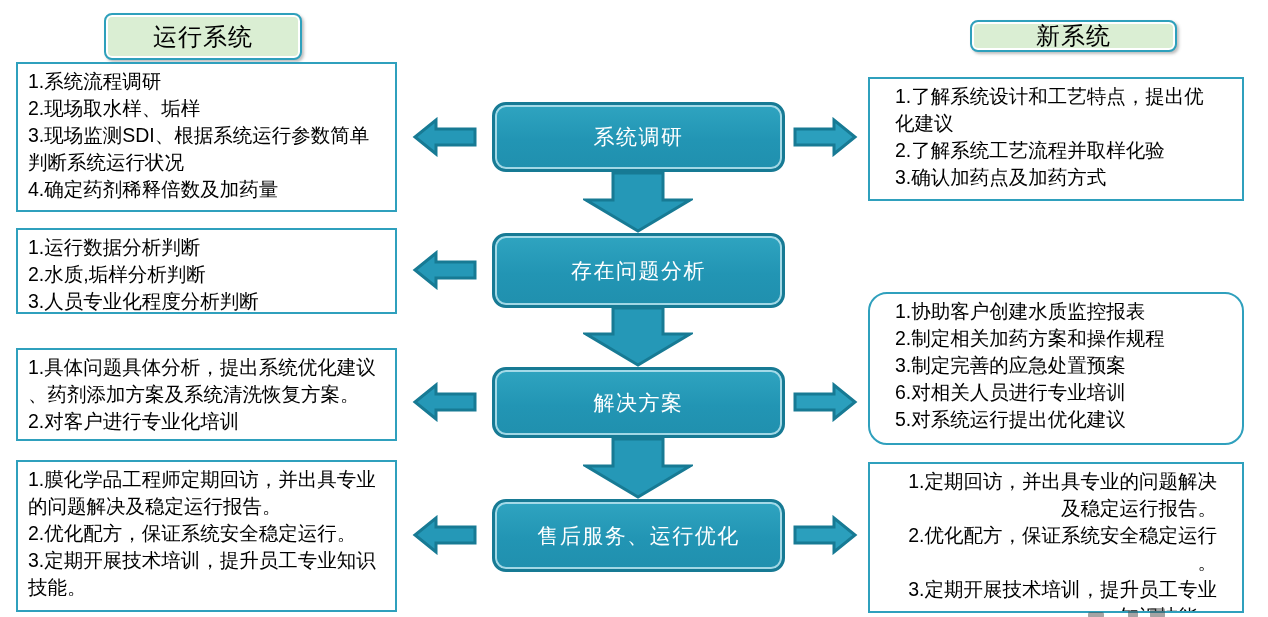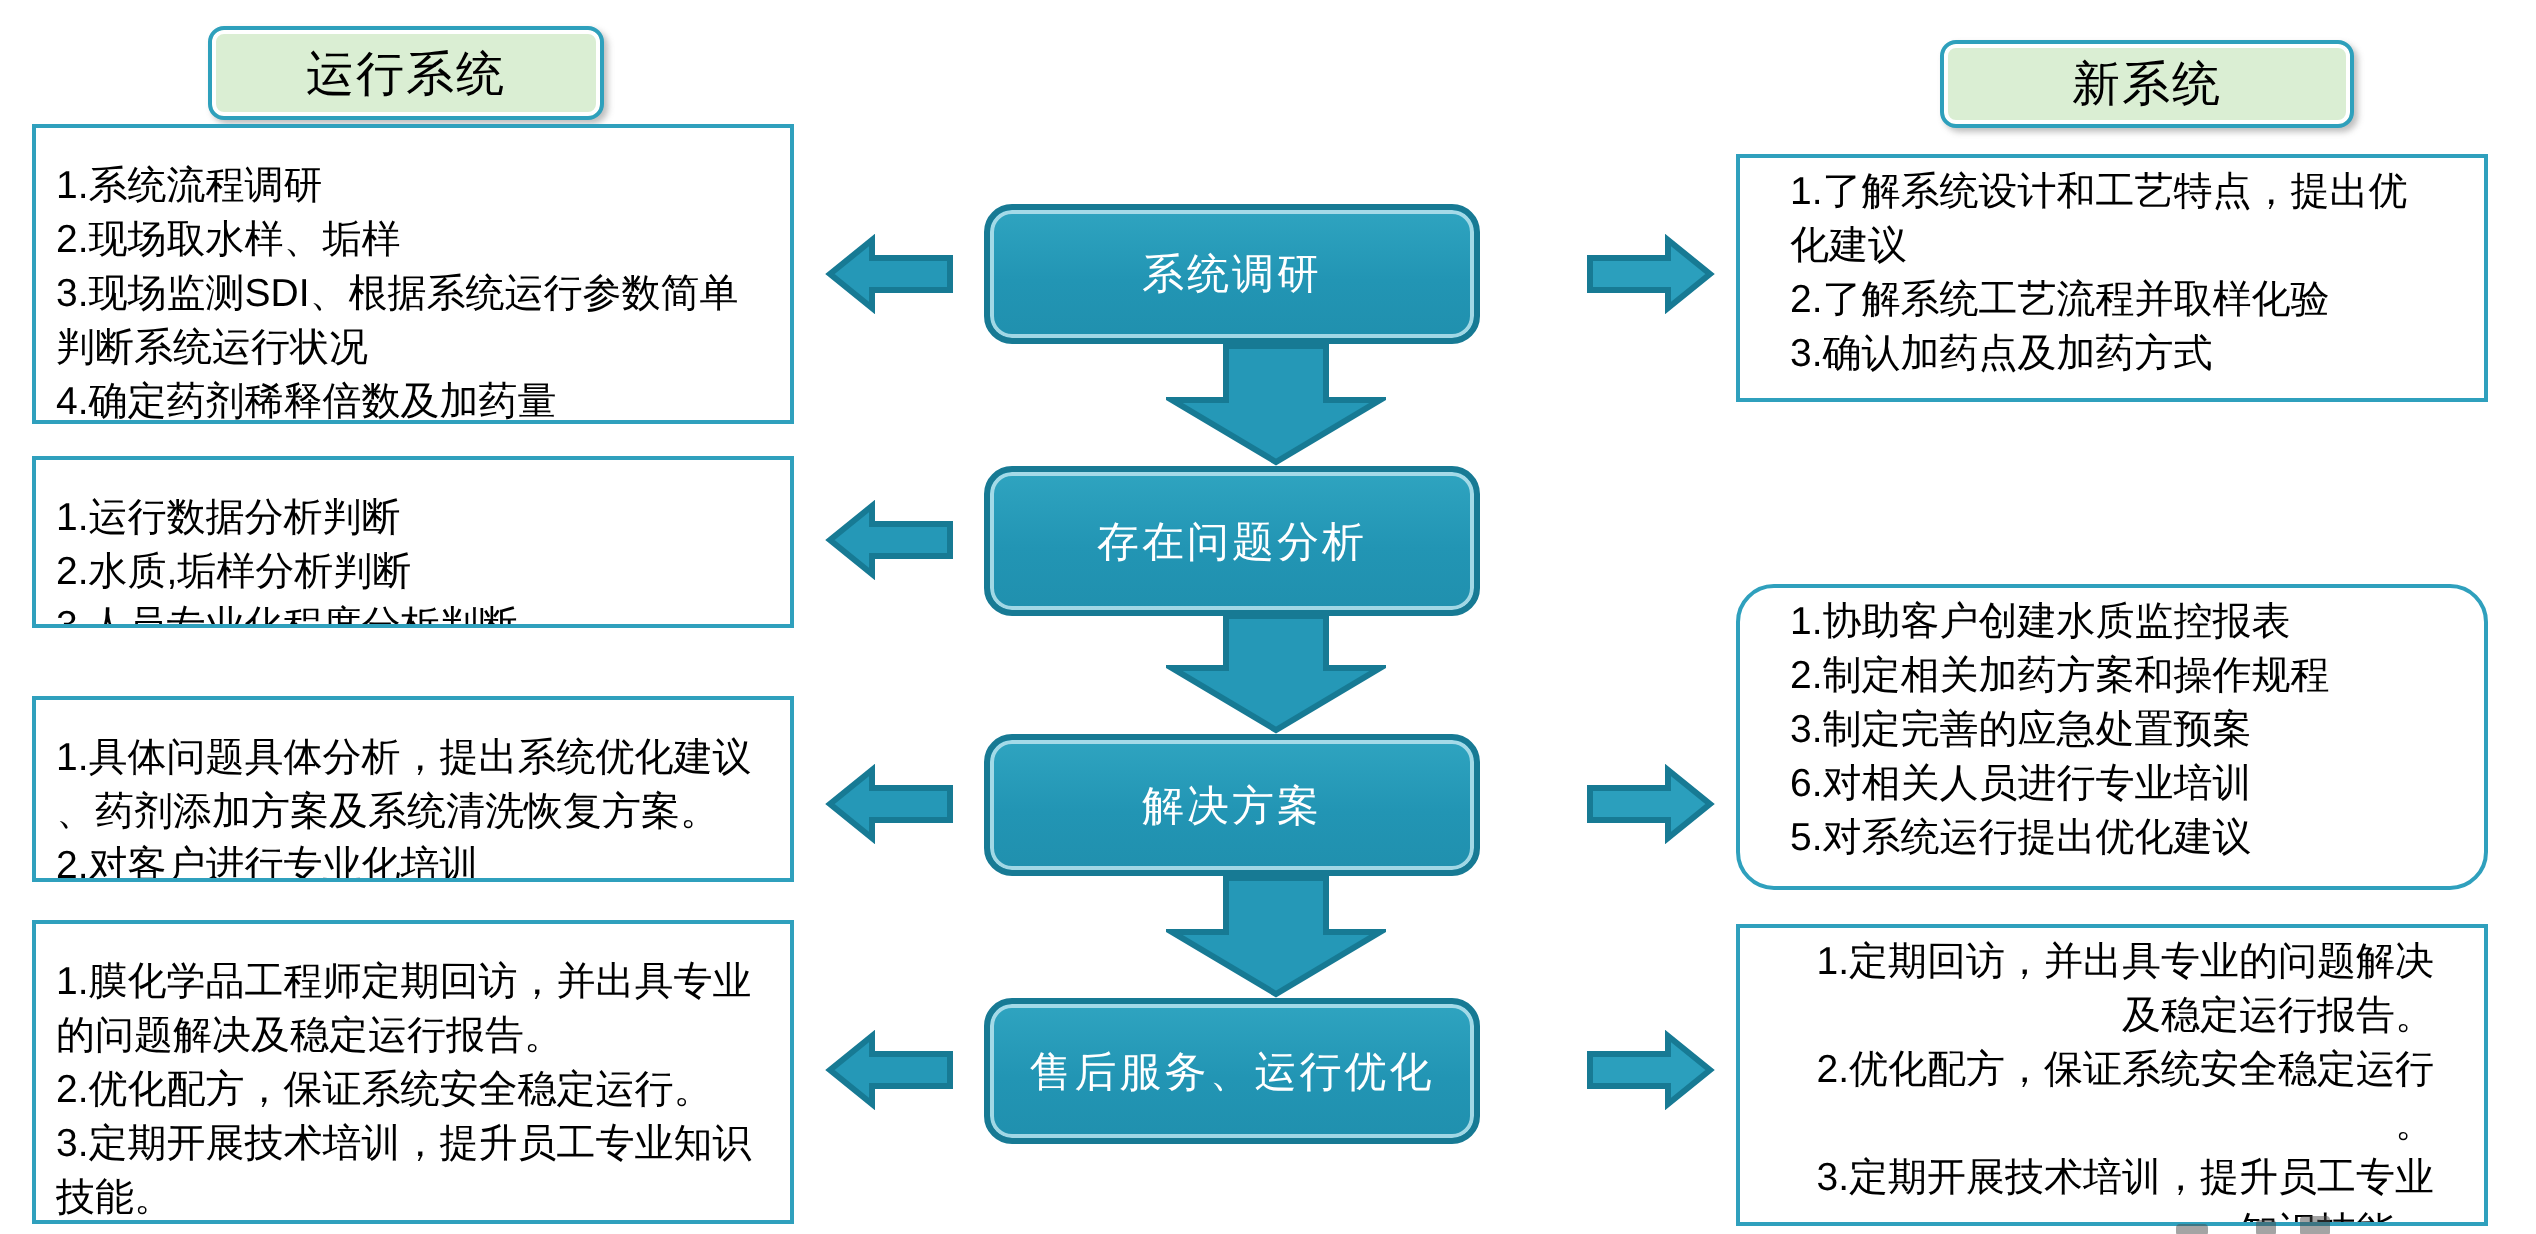--- a/index.html
+++ b/index.html
@@ -20,50 +20,50 @@
     border-radius: 8px;
     box-shadow: inset 0 0 0 2px #ffffff, 2px 2px 3px rgba(110,110,110,.45);
     display: flex;
     align-items: center;
     justify-content: center;
     font-size: 24px;
     color: #000000;
     letter-spacing: 1px;
   }
   .badge-left  { left: 104px; top: 13px; width: 198px; height: 47px; }
-  .badge-right { left: 970px; top: 20px; width: 207px; height: 44px; }
+  .badge-right { left: 970px; top: 20px; width: 207px; height: 32px; }
 
   
   .note {
     position: absolute;
     background: #ffffff;
     border: 2px solid #2fa0bd;
     color: #000000;
     font-size: 19.5px;
     line-height: 27px;
-    padding: 16px 10px;
+    padding: 4px 10px;
     word-break: break-all;
     line-break: anywhere;
     overflow: hidden;
   }
   .note-left  { left: 16px;  width: 381px; }
   .note-right { left: 868px; width: 376px; padding: 4px 25px; }
   .nL1 { top: 62px;  height: 150px; }
   .nL2 { top: 228px; height: 86px; }
   .nL3 { top: 348px; height: 93px;  }
   .nL4 { top: 460px; height: 152px; }
   .nR1 { top: 77px;  height: 124px; }
   .nR2 { top: 292px; height: 153px; border-radius: 19px; }
   .nR3 { top: 462px; height: 151px; text-align: right; }
 
   
   .step {
     position: absolute;
     left: 492px;
-    width: 248px;
+    width: 293px;
     background: linear-gradient(180deg, #2fa4c0 0%, #2295b4 55%, #2090ae 100%);
     border: 3px solid #177a94;
     border-radius: 14px;
     box-shadow: inset 0 0 0 2px rgba(185,228,238,.85);
     display: flex;
     align-items: center;
     justify-content: center;
     color: #ffffff;
     font-size: 21px;
     letter-spacing: 1.5px;

